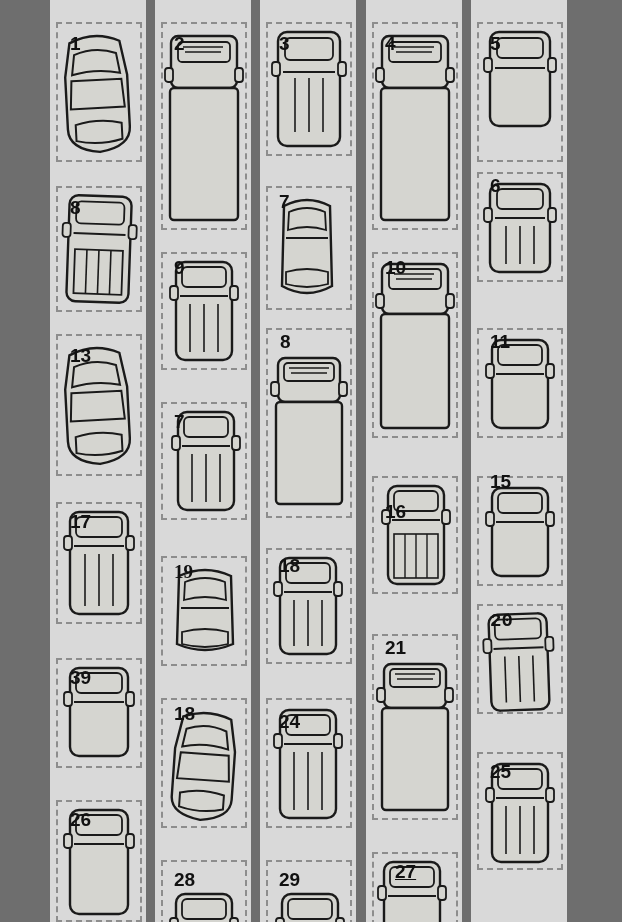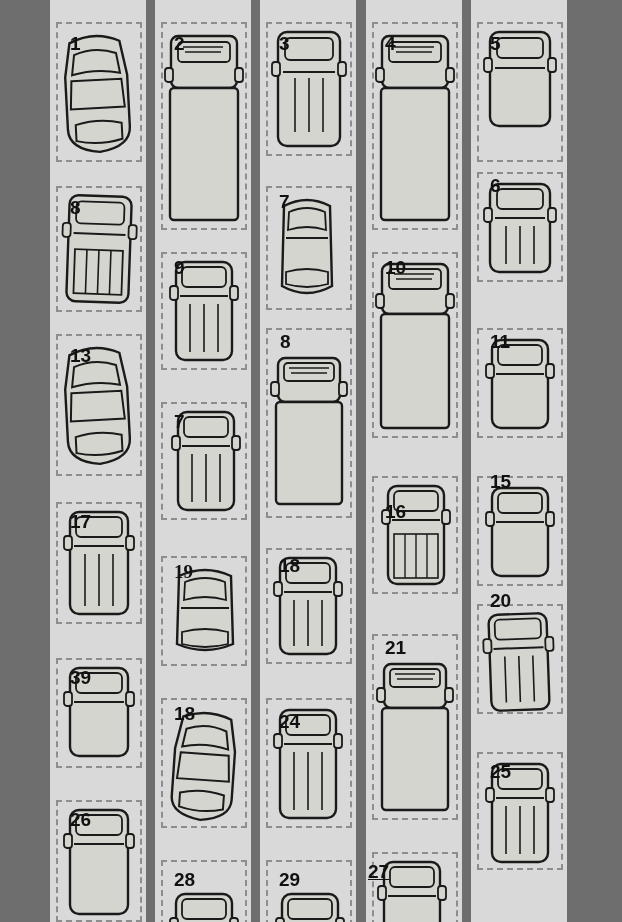--- a/index.html
+++ b/index.html
@@ -432,24 +432,24 @@
   <div class="stall-label" style="left:385px;top:258px;">10</div>
   <div class="stall-label" style="left:490px;top:332px;">11</div>
   <div class="stall-label" style="left:280px;top:332px;">8</div>
   <div class="stall-label" style="left:70px;top:346px;">13</div>
   <div class="stall-label" style="left:174px;top:412px;">7</div>
   <div class="stall-label" style="left:490px;top:472px;">15</div>
   <div class="stall-label" style="left:385px;top:480px;margin-top:22px;">16</div>
   <div class="stall-label" style="left:70px;top:512px;">17</div>
   <div class="stall-label" style="left:279px;top:556px;">18</div>
   <div class="stall-label" style="left:174px;top:562px;font-family:Liberation Serif, serif;">19</div>
-  <div class="stall-label" style="left:490px;top:591px;">20</div>
+  <div class="stall-label" style="left:490px;top:612px;font-family:Liberation Mono, monospace;">20</div>
   <div class="stall-label" style="left:385px;top:638px;">21</div>
   <div class="stall-label" style="left:70px;top:668px;">39</div>
   <div class="stall-label" style="left:174px;top:704px;">18</div>
   <div class="stall-label" style="left:279px;top:712px;">24</div>
   <div class="stall-label" style="left:490px;top:762px;">25</div>
   <div class="stall-label" style="left:70px;top:810px;">26</div>
-  <div class="stall-label" style="left:368px;top:862px;text-decoration:underline;">27</div>
+  <div class="stall-label" style="left:395px;top:862px;text-decoration:underline;">27</div>
   <div class="stall-label" style="left:174px;top:870px;">28</div>
   <div class="stall-label" style="left:279px;top:870px;">29</div>
 
 </div>
 
 </body></html>

